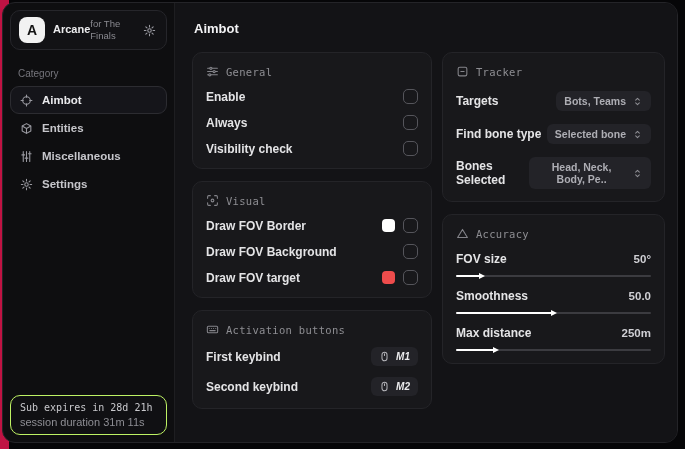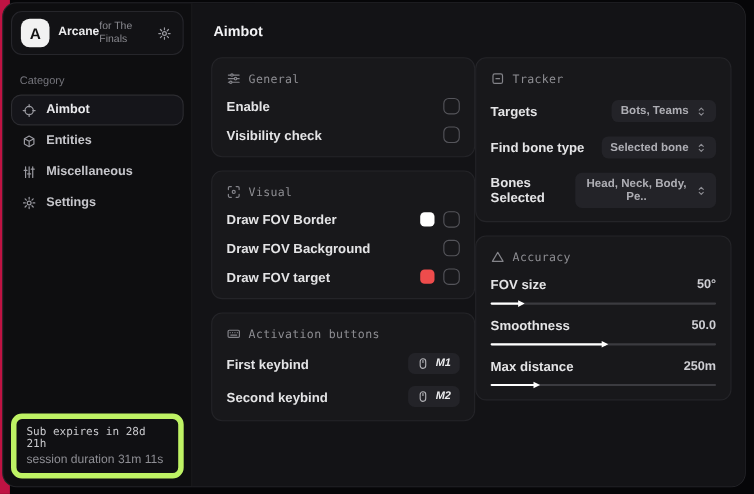--- a/index.html
+++ b/index.html
@@ -19,28 +19,28 @@
   .brand-name{font-size:11px;font-weight:700;color:#ececee;}
   .brand-sub{font-size:9.5px;color:#8a8a90;}
   .icon-btn{margin-left:auto;background:none;border:none;padding:2px;cursor:pointer;display:flex;color:#6d6d74;}
   .category{margin:11px 0 7px 15px;font-size:10px;color:#75757c;}
   .nav{display:flex;flex-direction:column;}
   .nav-item{height:28px;margin:0 7px;padding:0 9px;display:flex;align-items:center;gap:9px;
             color:#c6c6cb;font-size:11.5px;font-weight:600;border:1px solid transparent;border-radius:9px;cursor:pointer;}
   .nav-item.active{border-color:#2c2c31;background:#15151a;color:#e9e9ec;}
   .nav-icon{display:flex;color:#9a9aa1;}
   .side-spacer{flex:1;}
-  .footer-card{margin:7px;border:5px solid #bef264;border-radius:10px;padding:6px 9px;
+  .footer-card{margin:7px;border:1px solid #bef264;border-radius:10px;padding:6px 9px;
                display:flex;flex-direction:column;gap:3px;background:#101013;}
   .footer-line1{font-family:"DejaVu Sans Mono",monospace;font-size:10px;color:#c9c9cd;}
   .footer-line2{font-size:11px;font-weight:400;color:#8e8e94;}
   
   .main{flex:1;background:#131316;padding:14px 12px 12px 17px;}
   .page-title{font-size:13px;font-weight:800;color:#f2f2f4;margin:4px 0 16px 2px;}
-  .columns{display:flex;gap:0;align-items:flex-start;}
+  .columns{display:flex;gap:10px;align-items:flex-start;}
   .col-left{width:240px;flex:0 0 240px;display:flex;flex-direction:column;gap:12px;}
   .col-right{flex:1;display:flex;flex-direction:column;gap:12px;}
   .card{background:#18181b;border:1px solid #242428;border-radius:10px;padding:12px 13px;}
   .card-head{display:flex;align-items:center;gap:7px;color:#8e8e93;
              font-family:"DejaVu Sans Mono",monospace;font-size:10.5px;letter-spacing:.3px;margin-bottom:3px;}
   .card-head .nav-icon{color:#84848a;}
   .row{display:flex;align-items:center;justify-content:space-between;margin-top:11px;}
   .row-label{font-size:12px;font-weight:600;color:#e4e4e6;}
   .checkbox{width:15px;height:15px;border:1.5px solid #55555b;border-radius:5px;background:transparent;cursor:pointer;}
   .right-group{display:flex;align-items:center;gap:8px;}
@@ -148,20 +148,24 @@
                     <circle cx="7" cy="18" r="2" fill="#18181b"></circle>
                 </svg>
               </span>
               <span>General</span>
             </div>
             <div class="row">
               <span class="row-label">Enable</span>
               <span class="checkbox"></span>
             </div>
             <div class="row">
+              <span class="row-label">Always</span>
+              <span class="checkbox"></span>
+            </div>
+            <div class="row">
               <span class="row-label">Visibility check</span>
               <span class="checkbox"></span>
             </div>
           </div>
 
           <div class="card">
             <div class="card-head">
               <span class="nav-icon">
                 <svg width="13" height="13" viewBox="0 0 24 24" fill="none" stroke="currentColor" stroke-width="2" stroke-linecap="round">
                   <path d="M3 8V5a2 2 0 0 1 2-2h3M16 3h3a2 2 0 0 1 2 2v3M21 16v3a2 2 0 0 1-2 2h-3M8 21H5a2 2 0 0 1-2-2v-3"></path>

